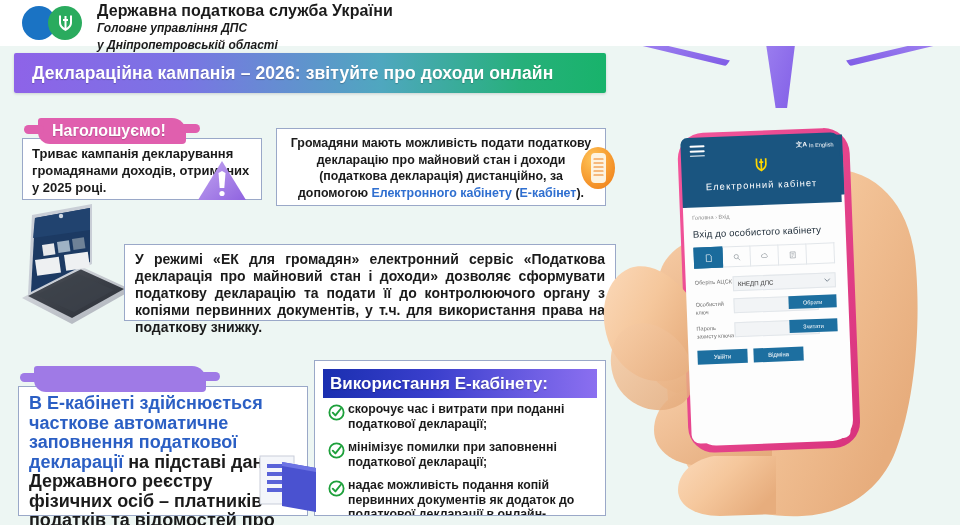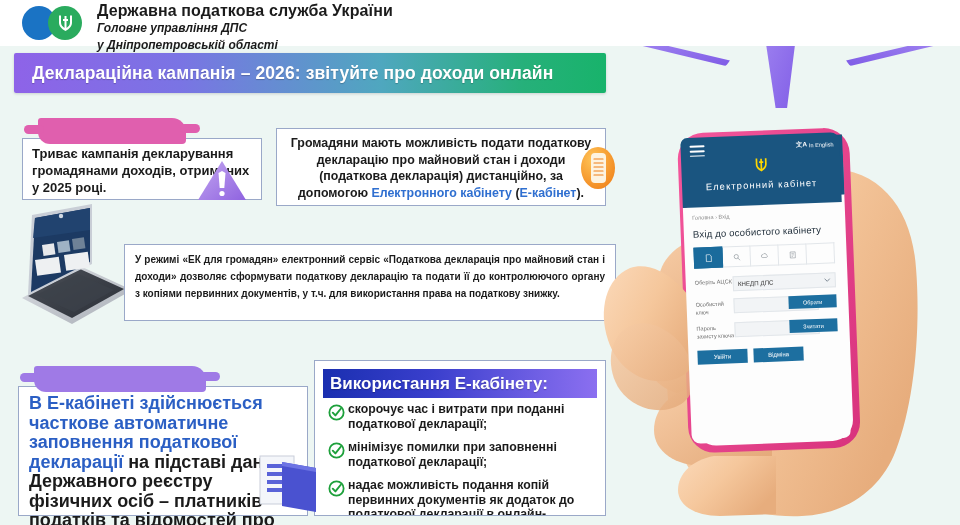--- a/index.html
+++ b/index.html
@@ -66,21 +66,21 @@
   #box-emphasis .t{font-size:13px;font-weight:bold;color:#1b1b1b;line-height:17px;}
 
   
   #box-citizens{left:276px;top:128px;width:330px;height:78px;padding:6px 9px;text-align:center;}
   #box-citizens .t{font-size:12.4px;font-weight:bold;color:#1b1b1b;line-height:16.5px;}
   .lnk{color:#2f6fd0;}
   .lnk2{color:#2f6fd0;}
 
   
   #box-ekmode{left:124px;top:244px;width:492px;height:77px;padding:6px 10px;}
-  #box-ekmode .t{font-size:10px;font-weight:bold;color:#1b1b1b;line-height:17px;
+  #box-ekmode .t{font-size:14px;font-weight:bold;color:#1b1b1b;line-height:17px;
       text-align:justify;}
 
   
   #box-attention{left:18px;top:386px;width:290px;height:130px;padding:7px 10px;}
   #box-attention .t{font-size:18px;font-weight:bold;color:#1b1b1b;line-height:19.5px;}
   #box-attention .blue{color:#2b5fc4;}
 
   
   #box-usage{left:314px;top:360px;width:292px;height:156px;padding:8px;overflow:hidden;}
   .usage-head{height:29px;background:linear-gradient(90deg,#1a2fb0 0%,#3a3fcd 40%,#6f5fe4 78%,#8b6ff0 100%);
@@ -170,20 +170,21 @@
   </div>
 
   <div class="banner">
     <span>Декларацiйна кампанiя – 2026: звiтуйте про доходи онлайн</span>
   </div>
 
   <div class="brush brush-pink" style="left:38px;top:118px;width:148px;">
     <div class="bar"></div>
     <div class="tail-l"></div>
     <div class="tail-r"></div>
+    <span>Наголошуємо!</span>
   </div>
 
   <div class="box" id="box-emphasis">
     <p class="t">Триває кампанія декларування громадянами доходів, отриманих у 2025 році.</p>
   </div>
 
   <svg class="warn-tri" viewBox="0 0 52 45">
     <defs>
       <linearGradient id="gTri" x1="0" y1="0" x2="1" y2="1">
         <stop offset="0" stop-color="#c3a6f0"></stop>

